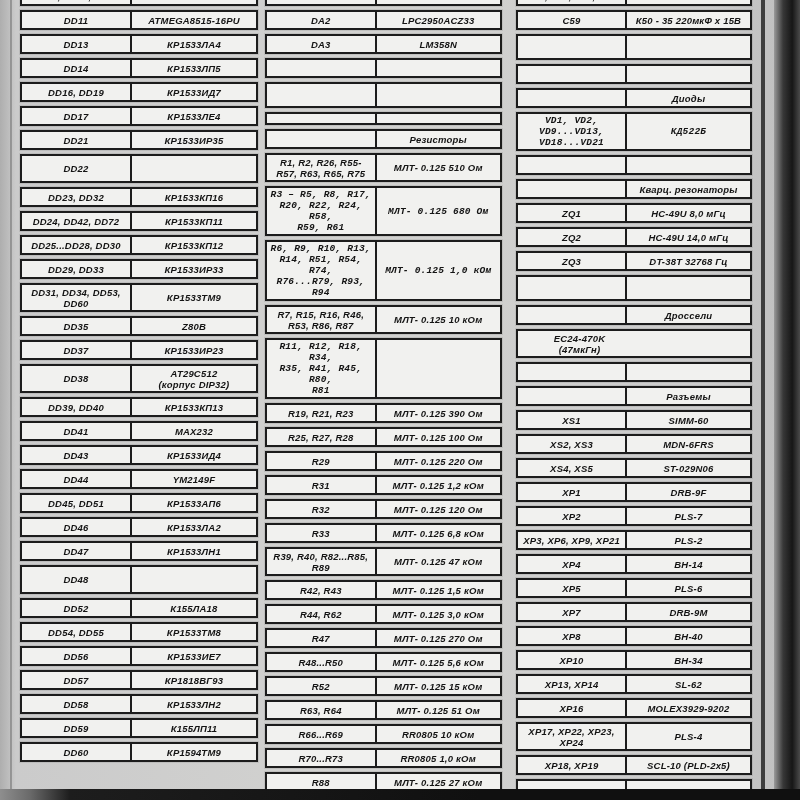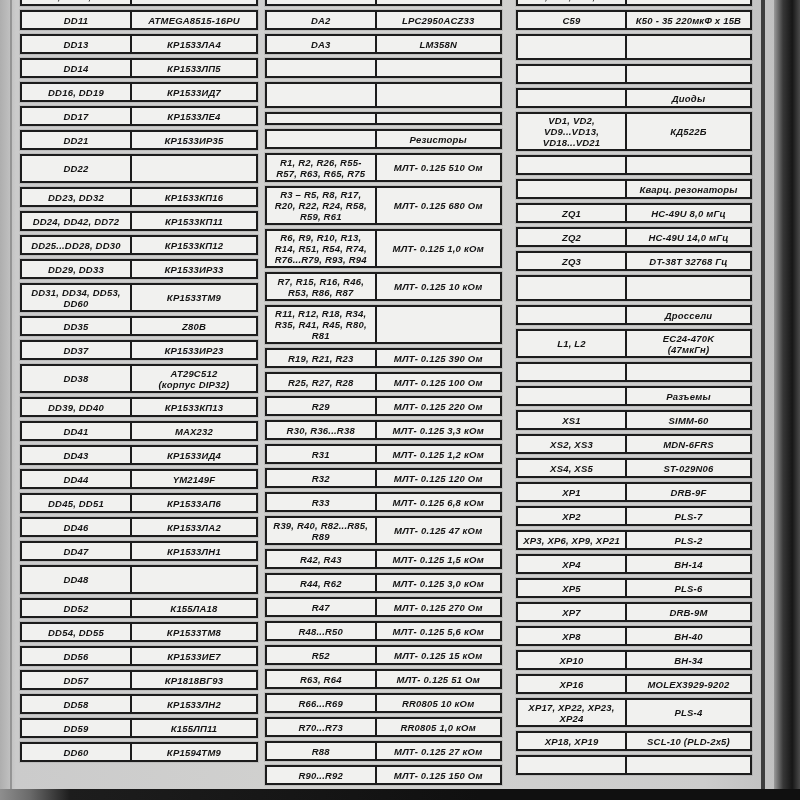--- a/index.html
+++ b/index.html
@@ -30,21 +30,21 @@
   .cell{
     display:flex;align-items:center;justify-content:center;
     text-align:center;white-space:pre-line;
     font-style:italic;font-weight:700;font-size:9.5px;line-height:11px;
     color:#141414;letter-spacing:.2px;padding:1px 2px;box-sizing:border-box;
   }
   .ref{width:47%;border-right:2px solid #1c1c1c;}
   .val{width:53%;}
   .h-s,.h-e,.h-p{min-height:20px;}
   .h-d{min-height:29px;}
-  .h-t{min-height:39px;}
+  .h-t{min-height:39px;font-family:Liberation Mono, monospace;}
   .h-et{min-height:26px;}
   .h-xs{min-height:13px;}
 </style>
 </head>
 <body>
 
 <div class="page">
   <div class="fold-line"></div>
 
   <div class="tbl" style="left:20px;width:238px">
@@ -236,24 +236,20 @@
       </div>
       <div class="row h-s">
         <div class="cell ref">R25, R27, R28</div>
         <div class="cell val">МЛТ- 0.125  100 Ом</div>
       </div>
       <div class="row h-s">
         <div class="cell ref">R29</div>
         <div class="cell val">МЛТ- 0.125  220 Ом</div>
       </div>
       <div class="row h-s">
-        <div class="cell ref">R30, R36...R38</div>
-        <div class="cell val">МЛТ- 0.125  3,3 кОм</div>
-      </div>
-      <div class="row h-s">
         <div class="cell ref">R31</div>
         <div class="cell val">МЛТ- 0.125  1,2 кОм</div>
       </div>
       <div class="row h-s">
         <div class="cell ref">R32</div>
         <div class="cell val">МЛТ- 0.125  120 Ом</div>
       </div>
       <div class="row h-s">
         <div class="cell ref">R33</div>
         <div class="cell val">МЛТ- 0.125  6,8 кОм</div>
@@ -354,21 +350,20 @@
       </div>
       <div class="row h-et">
         <div class="cell ref"></div>
         <div class="cell val"></div>
       </div>
       <div class="row h-s">
         <div class="cell ref"></div>
         <div class="cell val">Дроссели</div>
       </div>
       <div class="row h-d">
-        <div class="cell ref">L1, L2</div>
         <div class="cell val">EC24-470K
 (47мкГн)</div>
       </div>
       <div class="row h-e">
         <div class="cell ref"></div>
         <div class="cell val"></div>
       </div>
       <div class="row h-s">
         <div class="cell ref"></div>
         <div class="cell val">Разъемы</div>
@@ -409,20 +404,24 @@
         <div class="cell ref">XP7</div>
         <div class="cell val">DRB-9M</div>
       </div>
       <div class="row h-s">
         <div class="cell ref">XP8</div>
         <div class="cell val">BH-40</div>
       </div>
       <div class="row h-s">
         <div class="cell ref">XP10</div>
         <div class="cell val">BH-34</div>
+      </div>
+      <div class="row h-s">
+        <div class="cell ref">XP13, XP14</div>
+        <div class="cell val">SL-62</div>
       </div>
       <div class="row h-s">
         <div class="cell ref">XP16</div>
         <div class="cell val">MOLEX3929-9202</div>
       </div>
       <div class="row h-d">
         <div class="cell ref">XP17, XP22, XP23,
 XP24</div>
         <div class="cell val">PLS-4</div>
       </div>

